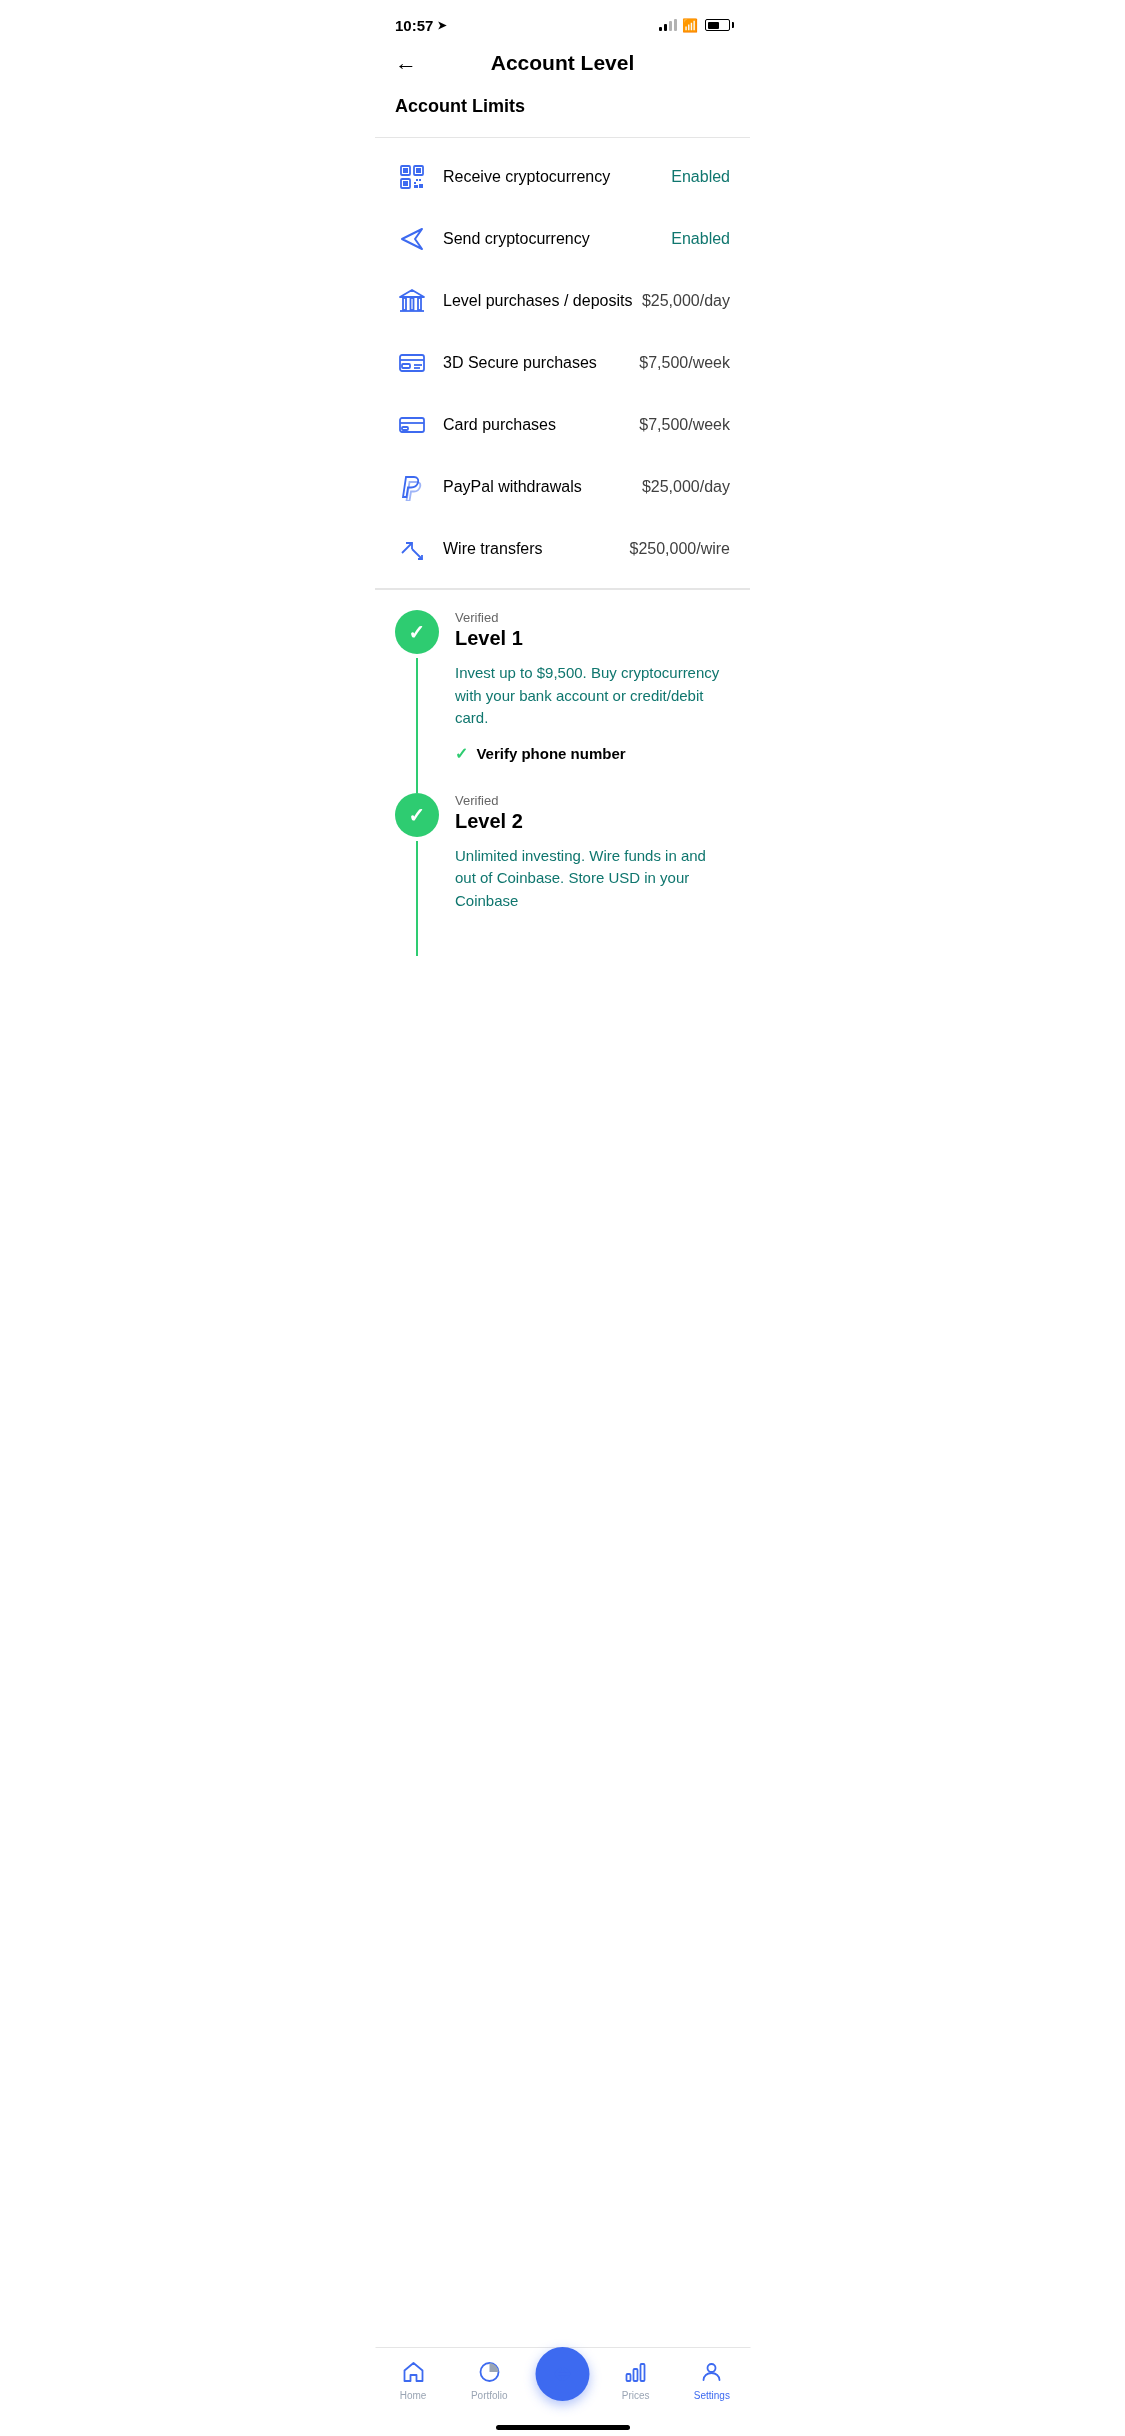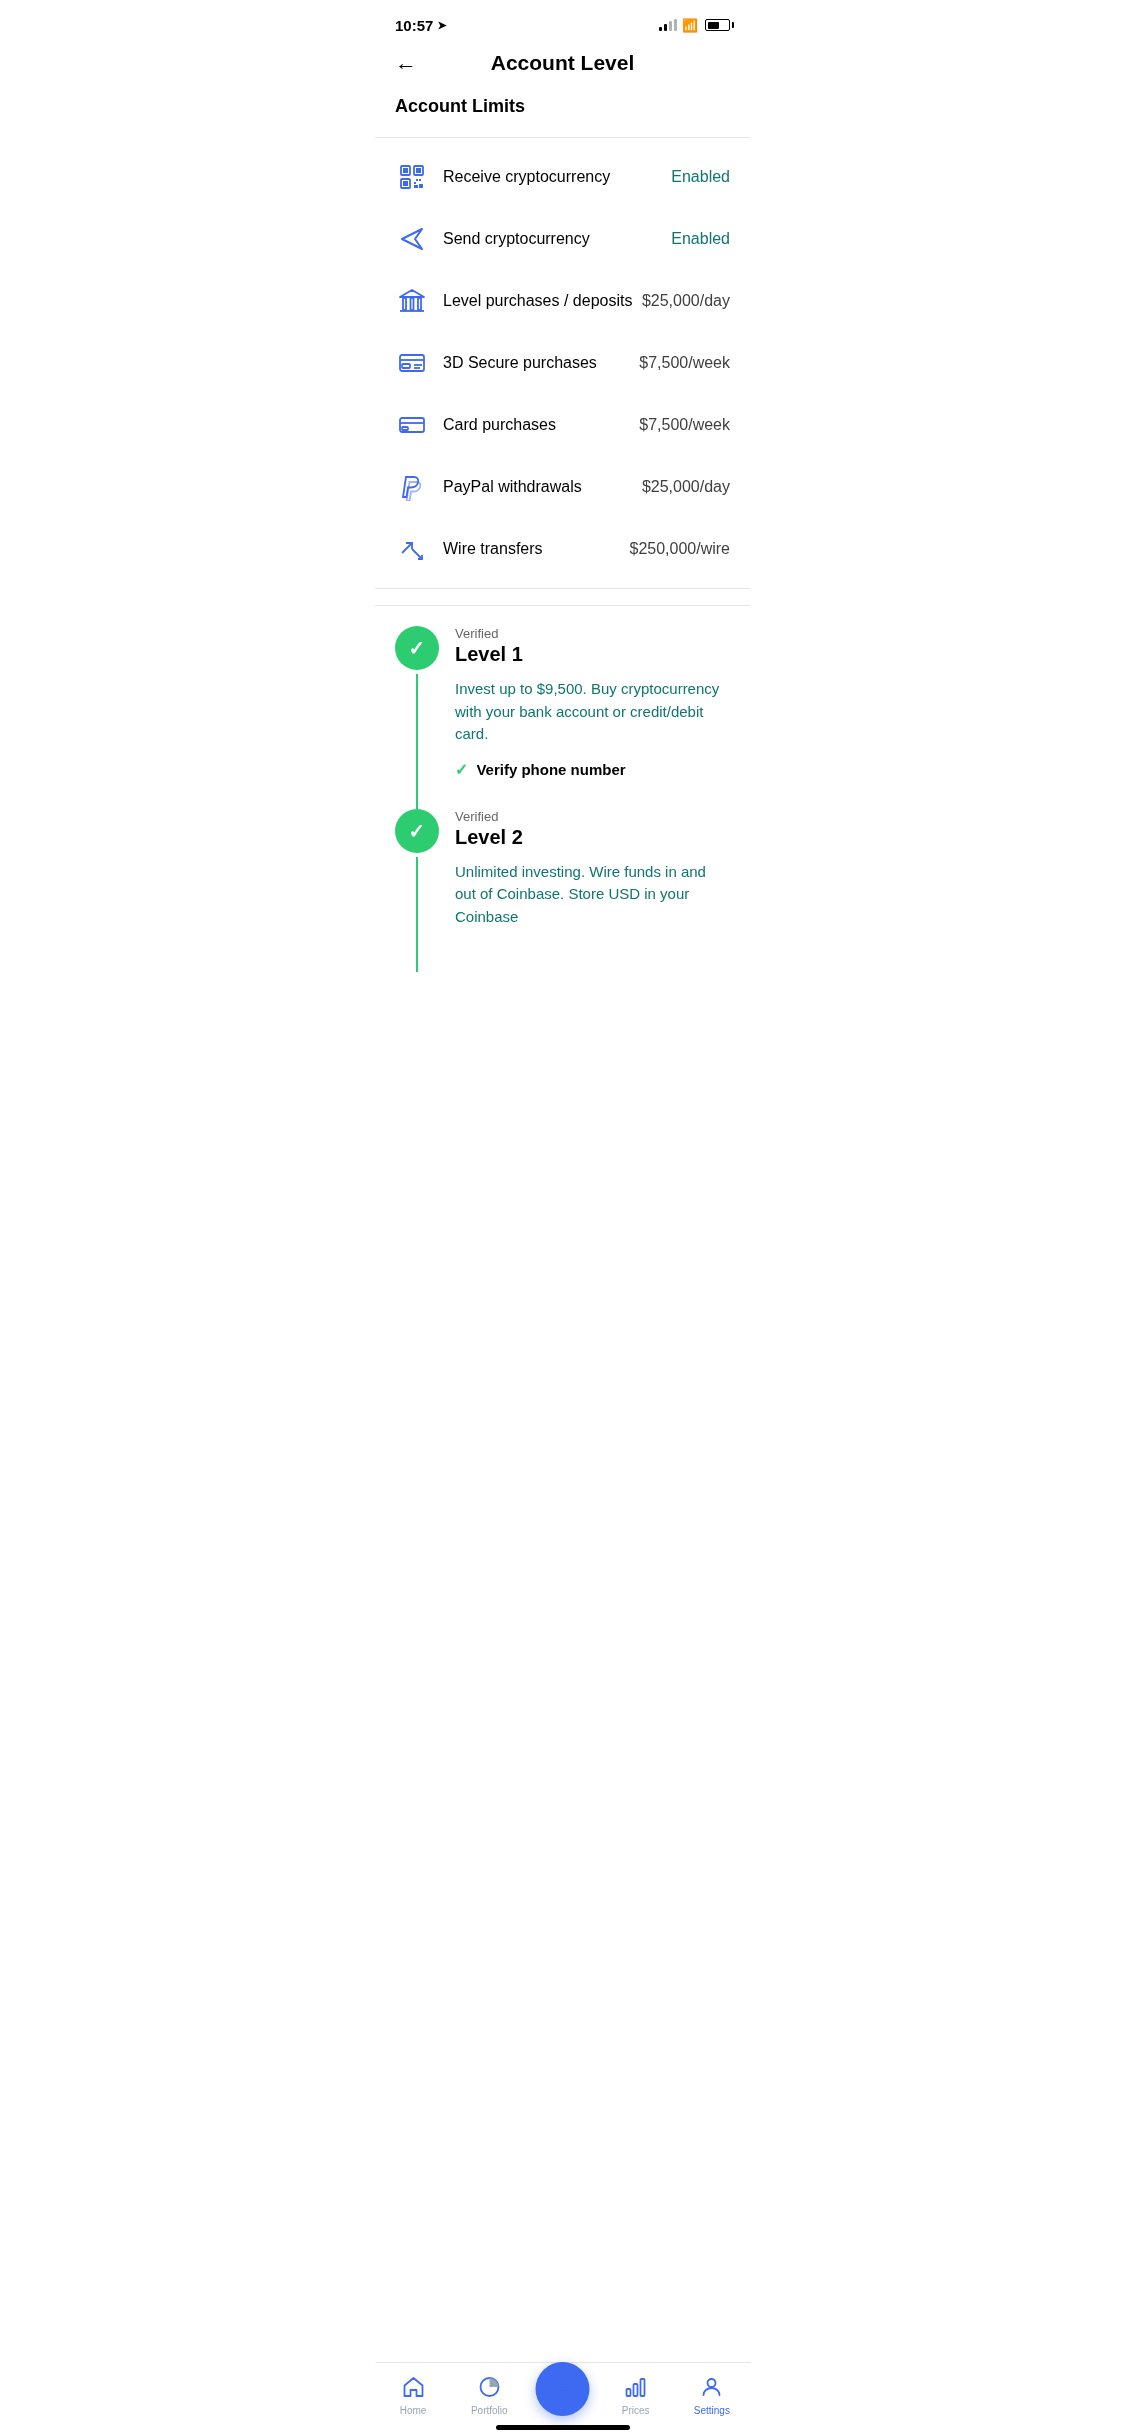--- a/index.html
+++ b/index.html
@@ -124,21 +124,21 @@
       font-weight: 800;
       color: #000;
       padding: 10px 20px 20px;
     }
 
     
     .limits-section {
       border-top: 1px solid #e5e5e5;
       border-bottom: 1px solid #e5e5e5;
       padding: 8px 0;
-      margin-bottom: 16px;
+      margin-bottom: 0;
     }
 
     .limit-item {
       display: flex;
       align-items: center;
       padding: 14px 20px;
       justify-content: space-between;
     }
 
     .limit-left {
@@ -261,21 +261,21 @@
 
     .req-checkmark {
       color: #2ecc71;
       font-size: 16px;
       font-weight: 700;
     }
 
     
     .bottom-nav {
       position: fixed;
-      bottom: 0;
+      bottom: 15px;
       left: 50%;
       transform: translateX(-50%);
       width: 375px;
       background: #fff;
       border-top: 1px solid #e5e5e5;
       display: flex;
       justify-content: space-around;
       align-items: center;
       padding: 10px 0 20px;
     }

